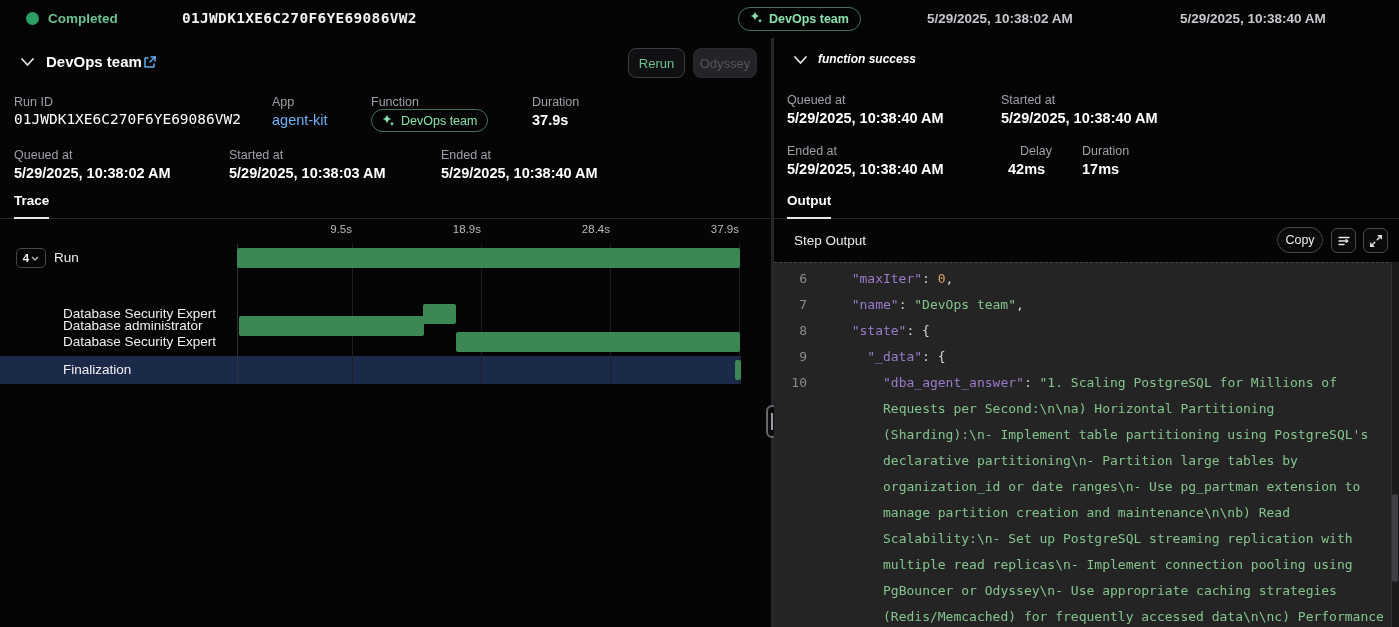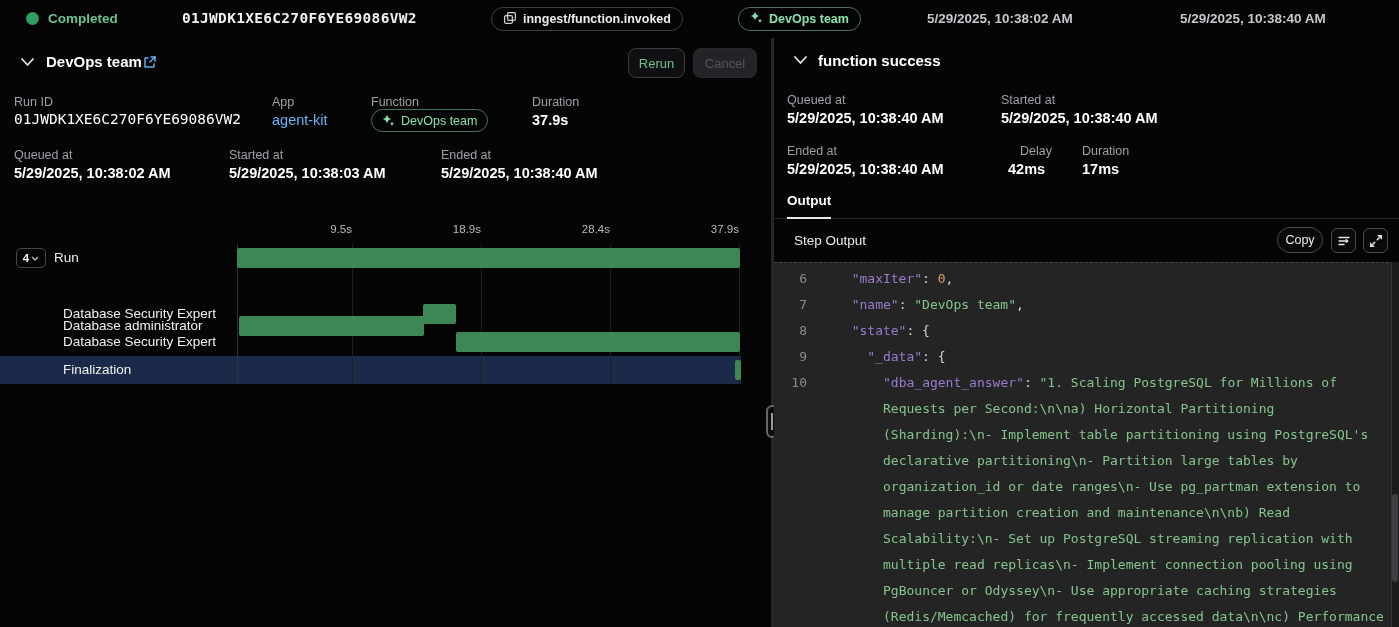--- a/index.html
+++ b/index.html
@@ -86,29 +86,20 @@
   #code-scrollthumb { position:absolute; right:1px; top:232px; width:6px; height:88px; border-radius:3px; background:#3f3f45; }
 </style>
 </head>
 <body>
 
 <div id="topbar">
   <span class="status-dot"></span>
   <span class="status-text">Completed</span>
   <span class="topbar-runid mono">01JWDK1XE6C270F6YE69086VW2</span>
 
-  <span class="pill" style="left:479px;">
-    <span>
-      <svg width="14" height="14" viewBox="0 0 14 14" fill="none" stroke="#cfcfd4" stroke-width="1.3">
-        <rect x="4.6" y="1.6" width="7.8" height="7.8" rx="1.5"></rect>
-          <rect x="1.6" y="4.6" width="7.8" height="7.8" rx="1.5"></rect>
-      </svg>
-    </span>
-    <span>inngest/function.invoked</span>
-  </span>
 
   <span class="pill green" style="left:726px;">
     <span>
       <svg width="13" height="13" viewBox="0 0 13 13" fill="#8ae0ac">
         <path d="M5 0.5 C5.6 3.2 6.8 4.4 9.5 5 C6.8 5.6 5.6 6.8 5 9.5 C4.4 6.8 3.2 5.6 0.5 5 C3.2 4.4 4.4 3.2 5 0.5 Z"></path>
         <path d="M10 7.5 C10.3 8.9 10.9 9.5 12.3 9.8 C10.9 10.1 10.3 10.7 10 12.1 C9.7 10.7 9.1 10.1 7.7 9.8 C9.1 9.5 9.7 8.9 10 7.5 Z"></path>
       </svg>
     </span>
     <span>DevOps team</span>
   </span>
@@ -130,21 +121,21 @@
       <svg width="15" height="15" viewBox="0 0 15 15" fill="none" stroke="#61aef2" stroke-width="1.5" stroke-linecap="round" stroke-linejoin="round">
         <path d="M6 3 H3 V12 H12 V9"></path>
           <path d="M8 7 L13 2"></path>
           <polyline points="9,2 13,2 13,6"></polyline>
       </svg>
     </span>
     <div id="rerun-btn" class="btn">
         <span>Rerun</span>
       </div>
     <div id="cancel-btn" class="btn">
-        <span>Cancel</span>
+        <span>Odyssey</span>
       </div>
 
     <span class="abs label" style="left:14px; top:57px;">Run ID</span>
     <span class="abs value mono" style="left:14px; top:73px; font-weight:normal;">01JWDK1XE6C270F6YE69086VW2</span>
     <span class="abs label" style="left:272px; top:57px;">App</span>
     <span class="abs link" style="left:272px; top:74px;">agent-kit</span>
     <span class="abs label" style="left:371px; top:57px;">Function</span>
     <span class="abs fn-badge" style="left:371px; top:71px;">
       <svg width="13" height="13" viewBox="0 0 13 13" fill="#8ae0ac">
         <path d="M5 0.5 C5.6 3.2 6.8 4.4 9.5 5 C6.8 5.6 5.6 6.8 5 9.5 C4.4 6.8 3.2 5.6 0.5 5 C3.2 4.4 4.4 3.2 5 0.5 Z"></path>
@@ -155,20 +146,23 @@
     <span class="abs label" style="left:532px; top:57px;">Duration</span>
     <span class="abs value" style="left:532px; top:74px;">37.9s</span>
 
     <span class="abs label" style="left:14px; top:110px;">Queued at</span>
     <span class="abs value" style="left:14px; top:127px;">5/29/2025, 10:38:02 AM</span>
     <span class="abs label" style="left:229px; top:110px;">Started at</span>
     <span class="abs value" style="left:229px; top:127px;">5/29/2025, 10:38:03 AM</span>
     <span class="abs label" style="left:441px; top:110px;">Ended at</span>
     <span class="abs value" style="left:441px; top:127px;">5/29/2025, 10:38:40 AM</span>
 
+    <div class="tabbar" style="top:152px;">
+      <span class="tab" style="left:14px;">Trace</span>
+    </div>
 
     <div id="timeline-ticks">
         <span class="tick" style="left: 352px;">9.5s</span>
         <span class="tick" style="left: 481px;">18.9s</span>
         <span class="tick" style="left: 610px;">28.4s</span>
         <span class="tick" style="left: 739px;">37.9s</span>
       </div>
     <div id="trace-rows">
         <div class="gridline start" style="left: 237px;"></div>
         <div class="gridline" style="left: 352px;"></div>
@@ -208,21 +202,21 @@
   <div id="divider">
     <div id="divider-handle"></div>
   </div>
 
   <div id="right-panel">
     <span class="abs chev" style="left:19px; top:16px;">
       <svg width="15" height="12" viewBox="0 0 15 12" fill="none" stroke="#e2e2e6" stroke-width="1.8" stroke-linecap="round" stroke-linejoin="round">
           <polyline points="2,3 7.5,9 13,3"></polyline>
         </svg>
     </span>
-    <span class="abs" style="left:44px; top:14px; font-size:15px; font-weight:bold;">function success</span>
+    <span class="abs" style="left:44px; top:14px; font-size:12px; font-weight:bold;font-style:italic;">function success</span>
 
     <span class="abs label" style="left:13px; top:55px;">Queued at</span>
     <span class="abs value" style="left:13px; top:72px;">5/29/2025, 10:38:40 AM</span>
     <span class="abs label" style="left:227px; top:55px;">Started at</span>
     <span class="abs value" style="left:227px; top:72px;">5/29/2025, 10:38:40 AM</span>
 
     <span class="abs label" style="left:13px; top:106px;">Ended at</span>
     <span class="abs value" style="left:13px; top:123px;">5/29/2025, 10:38:40 AM</span>
     <span class="abs label" style="left:246px; top:106px;">Delay</span>
     <span class="abs value" style="left:234px; top:123px;">42ms</span>

